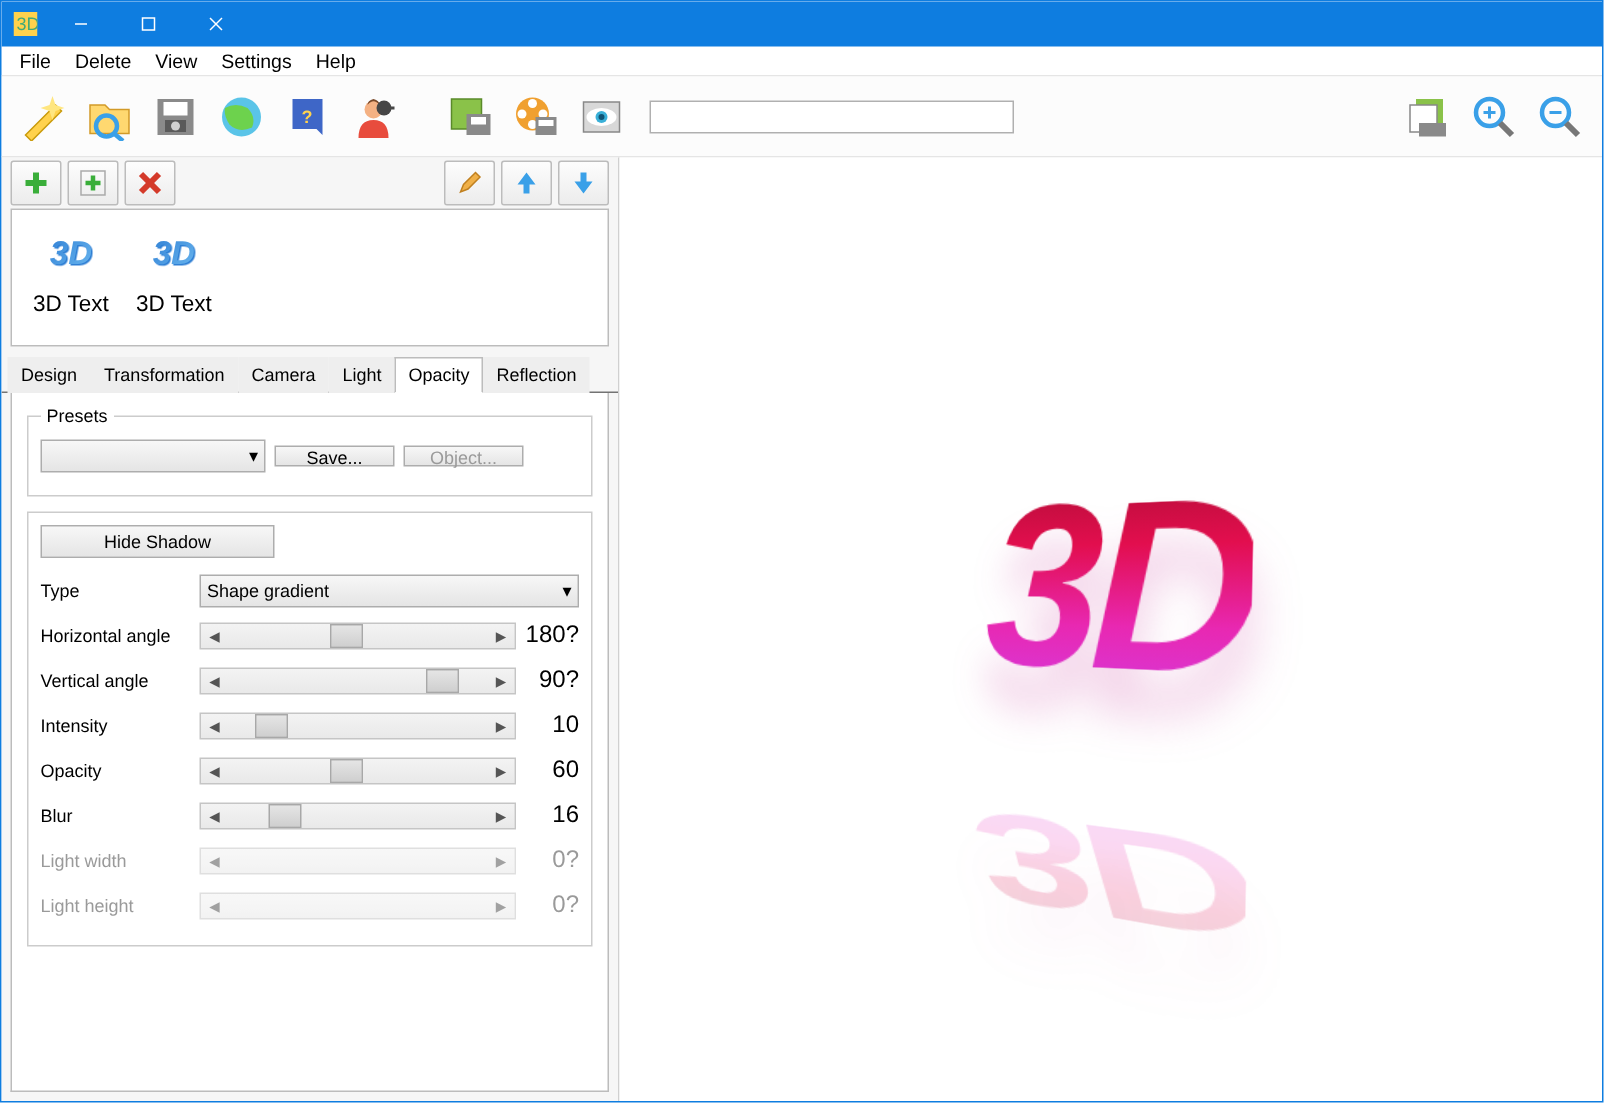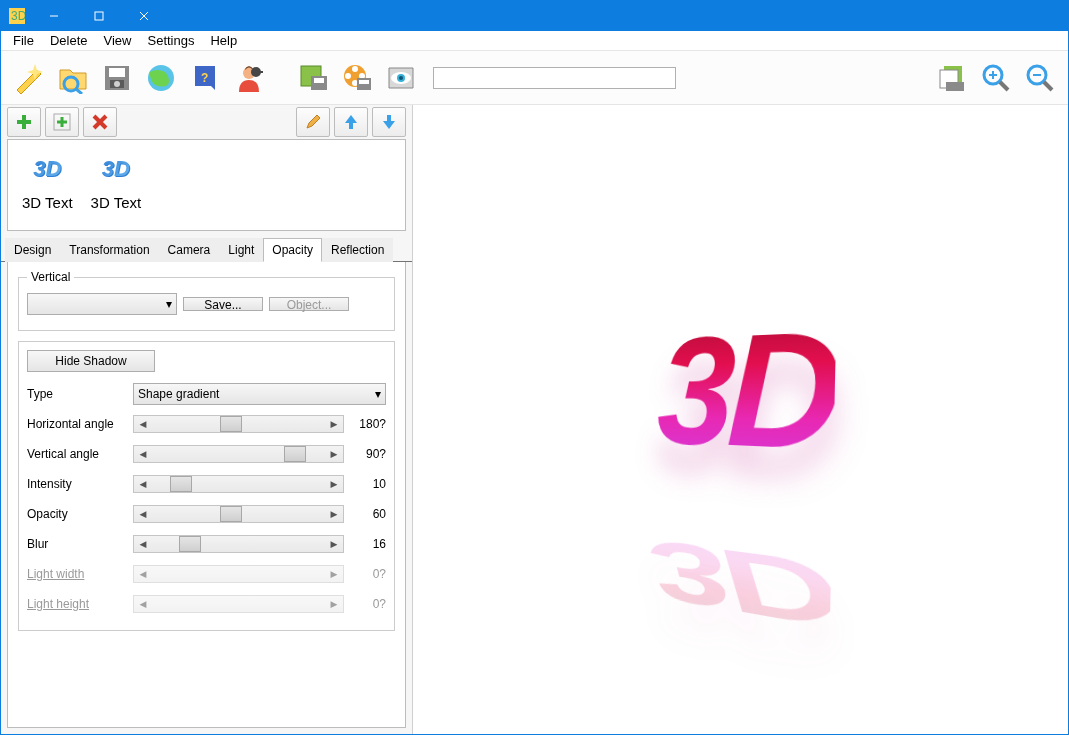--- a/index.html
+++ b/index.html
@@ -34,37 +34,37 @@
 
 .tabs { display:flex; border-bottom:1px solid #737373; padding-left:4px; }
 .tab { padding:4px 8px; border:1px solid transparent; border-bottom:none; font-size:12px; position:relative; top:1px; background:#eee; margin-right:0px; }
 .tab.active { background:#fff; border-color:#bcbcbc; border-bottom:1px solid #fff; }
 
 .tab-content { flex:1; background:#fff; margin:0 6px 6px; border:1px solid #bcbcbc; border-top:none; padding:8px 10px; overflow:auto; }
 fieldset { border:1px solid #ccc; padding:8px; margin-bottom:10px; }
 legend { padding:0 4px; font-size:12px; }
 .row { display:flex; align-items:center; gap:6px; margin-bottom:6px; min-height:24px; }
 .form-label { width:100px; font-size:12px; }
-.form-label.disabled { color:#9a9a9a;text-decoration:underline; }
+.form-label.disabled { color:#9a9a9a; }
 select, .dd { height:22px; border:1px solid #adadad; background:#efefef; padding:0 4px; font-size:12px; }
 .dd { flex:1; display:flex; align-items:center; justify-content:space-between; background:linear-gradient(#f7f7f7,#e5e5e5); }
 .btn { height:14px; min-width:80px; border:1px solid #adadad; background:linear-gradient(#f7f7f7,#e5e5e5); font-size:12px; padding:0 14px; }
 .btn:disabled { color:#9a9a9a; }
 
 .slider-wrap { flex:1; display:flex; align-items:center; }
 .slider { flex:1; height:18px; position:relative; background:linear-gradient(#f3f3f3,#e9e9e9); border:1px solid #c5c5c5; }
 .slider .arrow { position:absolute; top:0; width:18px; height:100%; display:flex; align-items:center; justify-content:center; font-size:9px; color:#555; }
 .slider .arrow.l { left:0; }
 .slider .arrow.r { right:0; }
 .slider .thumb { position:absolute; top:0; width:22px; height:100%; background:linear-gradient(#e5e5e5,#cfcfcf); border:1px solid #a8a8a8; }
 .slider.disabled { opacity:0.55; }
-.val { width:36px; text-align:right; font-size:12px; }
+.val { width:36px; text-align:right; font-size:16px; }
 .val.disabled { color:#9a9a9a; }
 
-.hide-shadow-btn { width:128px; height:22px; border:1px solid #adadad; background:linear-gradient(#f7f7f7,#e5e5e5); display:block; margin-bottom:10px; font-size:12px; }
+.hide-shadow-btn { width:156px; height:22px; border:1px solid #adadad; background:linear-gradient(#f7f7f7,#e5e5e5); display:block; margin-bottom:10px; font-size:12px; }
 
 .preview-text { font-size:160px; font-weight:900; font-style:italic; letter-spacing:-8px;
   background: linear-gradient(180deg, #a30d2e 0%, #e20e4e 35%, #e828b2 65%, #d03fe8 100%);
   -webkit-background-clip:text; background-clip:text; color:transparent;
   transform: perspective(500px) rotateY(-22deg) rotateX(6deg);
   filter: drop-shadow(0 28px 14px rgba(200,50,150,0.25));
   position:relative; top:-30px;
 }
 .preview-text::after { content:attr(data-t); position:absolute; left:0; top:100%; transform:scaleY(-0.5); opacity:0.18;
   background:inherit; -webkit-background-clip:text; background-clip:text; color:transparent; }
@@ -261,21 +261,21 @@
       <div class="tab">Design</div>
       <div class="tab">Transformation</div>
       <div class="tab">Camera</div>
       <div class="tab">Light</div>
       <div class="tab active">Opacity</div>
       <div class="tab">Reflection</div>
     </div>
 
     <div class="tab-content">
       <fieldset>
-        <legend>Vertical</legend>
+        <legend>Presets</legend>
         <div class="row">
           <div class="dd" style="width:150px;flex:none">
               <span></span>
               <span>▾</span>
             </div>
           <button class="btn">Save...</button>
           <button class="btn" disabled="">Object...</button>
         </div>
       </fieldset>
 

